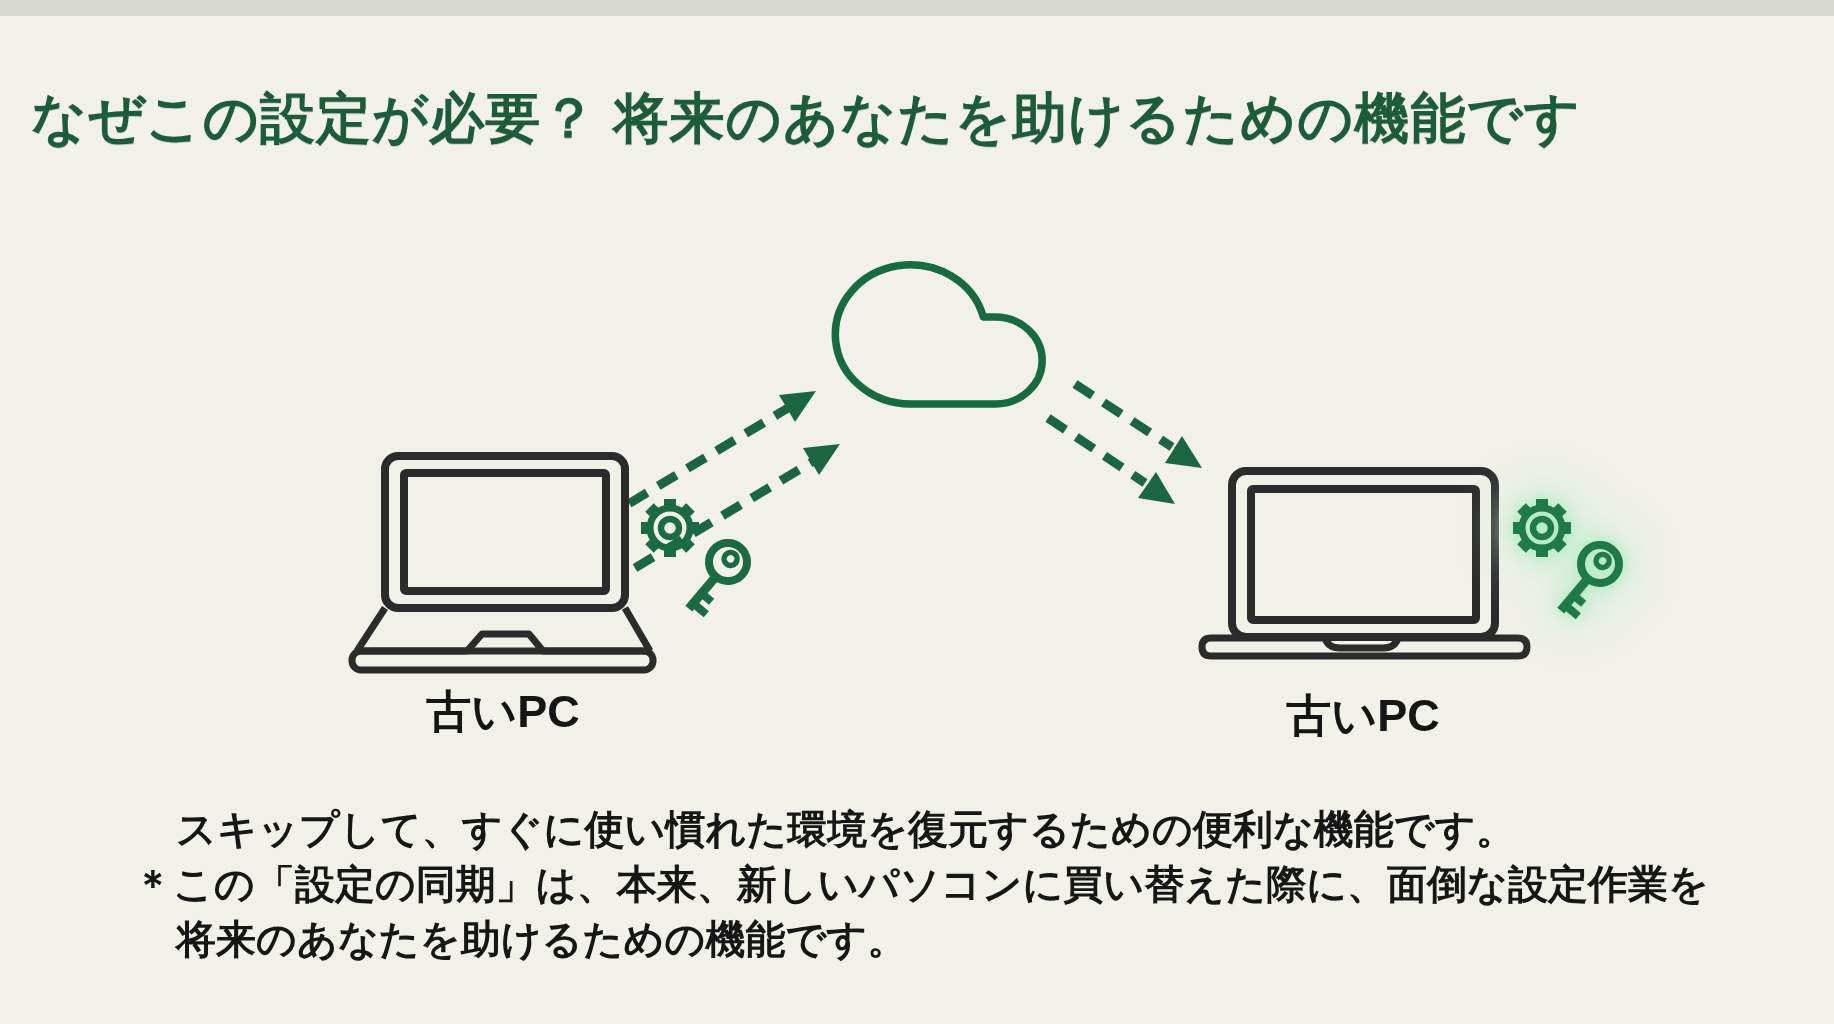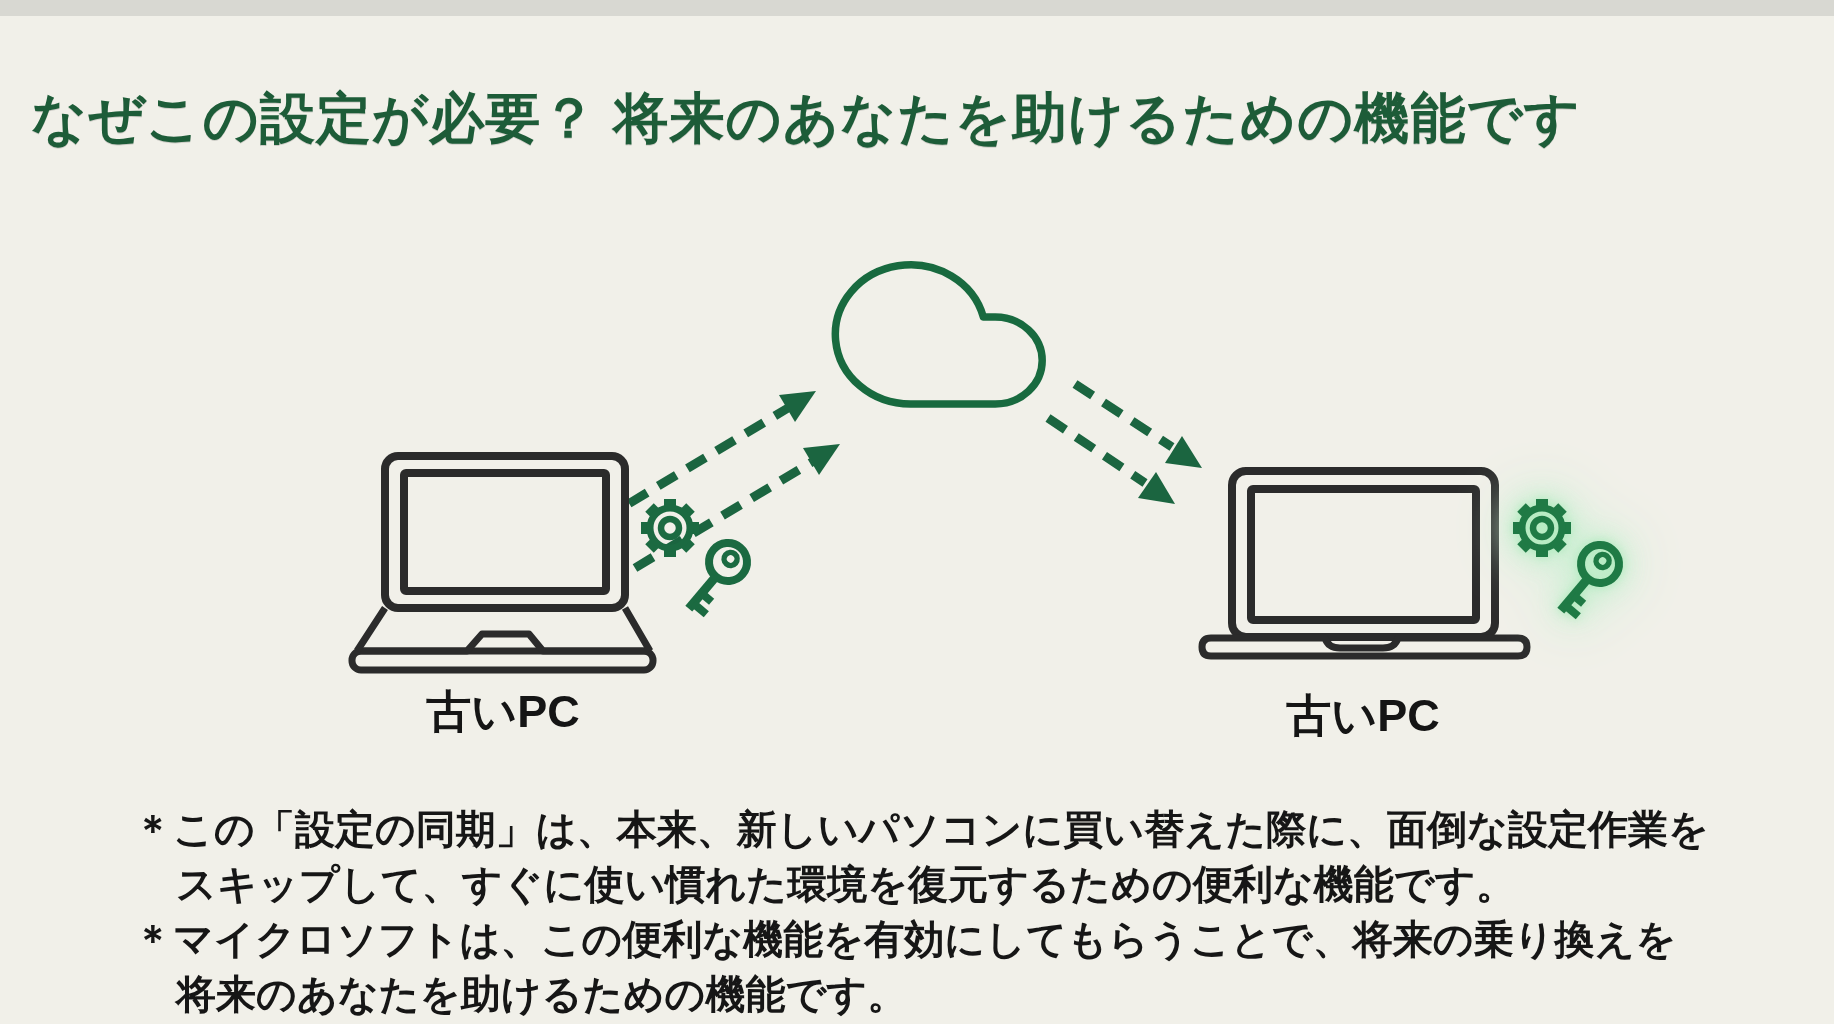--- a/index.html
+++ b/index.html
@@ -119,19 +119,18 @@
     <g class="glow" stroke="#1f7a45">
       <use href="#gear" transform="translate(1542,512)"></use>
       <use href="#key" transform="translate(1600,548) rotate(130)"></use>
     </g>
   </svg>
 
   <div class="pc-label old">古いPC</div>
   <div class="pc-label new">古いPC</div>
 
   <div class="notes">
+    <div class="note-line indent">スキップして、すぐに使い慣れた環境を復元するための便利な機能です。</div>
     <div class="note-line">＊この「設定の同期」は、本来、新しいパソコンに買い替えた際に、面倒な設定作業を</div>
-    <div class="note-line indent">スキップして、すぐに使い慣れた環境を復元するための便利な機能です。</div>
-    <div class="note-line">＊マイクロソフトは、この便利な機能を有効にしてもらうことで、将来の乗り換えを</div>
     <div class="note-line indent">将来のあなたを助けるための機能です。</div>
   </div>
 
 </div>
 
 </body></html>

